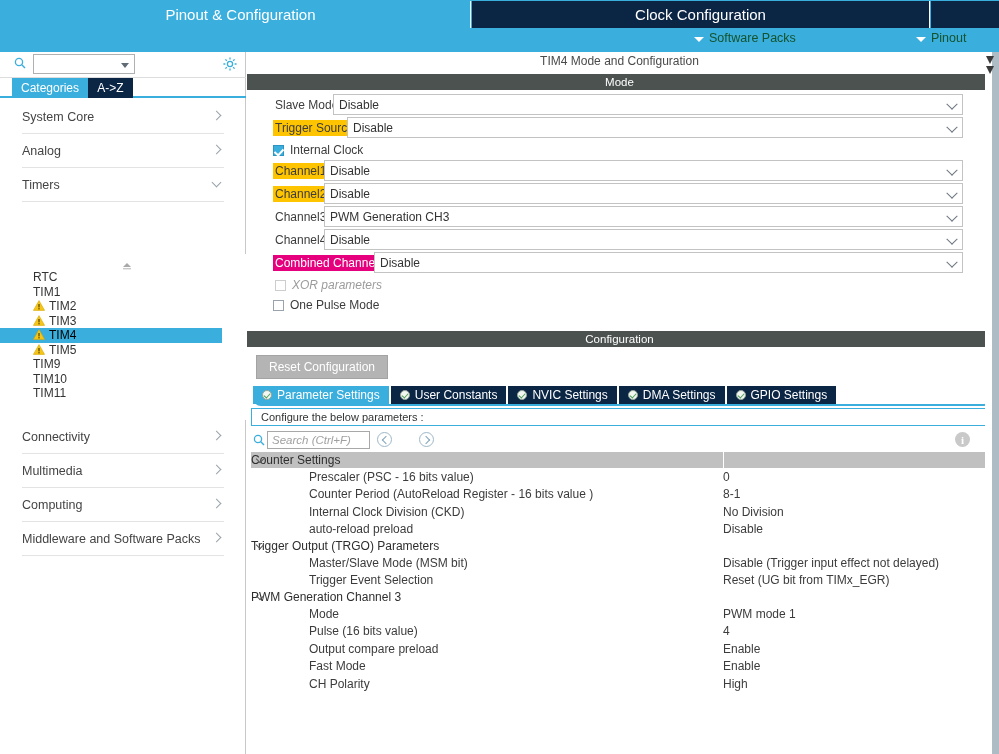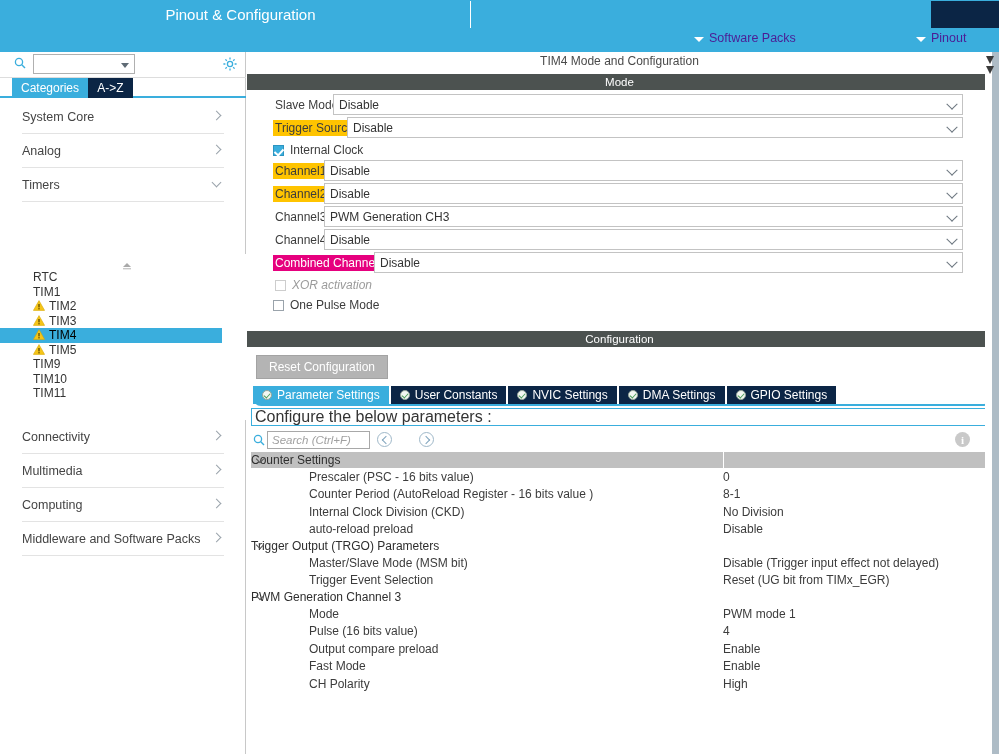--- a/index.html
+++ b/index.html
@@ -30,21 +30,21 @@
   #tab-clock-config  { left: 472px; width: 458px; }
   #tab-extra         { left: 931px; width: 68px; border-right: none; }
 
   .subbar {
     position: absolute; left: 0; top: 28px; width: 999px; height: 24px;
     background: #3aaedd;
   }
   .sub-item {
     position: absolute; top: 3px;
     display: flex; align-items: center; gap: 5px;
-    color: #4c1d95; font-size: 12.5px;
+    color: #14532d; font-size: 12.5px;
   }
   #sub-software-packs { left: 694px; }
   #sub-pinout { left: 916px; }
   .chev-down {
     width: 0; height: 0; border-left: 5px solid transparent;
     border-right: 5px solid transparent; border-top: 5px solid #ffffff;
     margin-top: 2px;
   }
 
   
@@ -208,22 +208,22 @@
     flex: none;
   }
   .tab-dot:after {
     content: ""; position: absolute; left: 2px; top: 1px;
     width: 3px; height: 5px; border-right: 1.6px solid #4c9e58;
     border-bottom: 1.6px solid #4c9e58; transform: rotate(42deg);
   }
   .cfg-hint {
     position: absolute; left: 4px; top: 356px; width: 737px; height: 18px;
     border: 1px solid #3aaedd; background: #ffffff;
-    display: flex; align-items: center; padding-left: 3px;
-    font-size: 16px; color: #333;
+    display: flex; align-items: center; padding-left: 9px;
+    font-size: 11px; color: #333;
   }
   .cfg-searchbar {
     position: absolute; left: 0; top: 376px; width: 745px; height: 24px;
     background: #ffffff;
   }
   .cfg-searchbar .magnifier { left: 6px; top: 6px; }
   .srch-box {
     position: absolute; left: 20px; top: 3px; width: 103px; height: 18px;
     border: 1px solid #a8a8a8; background: #fff;
   }
@@ -299,20 +299,23 @@
 </style>
 </head>
 <body>
 
 <div id="app">
 
   <div class="topbar">
     <div class="tab-main active" id="tab-pinout-config">
       <span>Pinout &amp; Configuration</span>
     </div>
+    <div class="tab-main inactive" id="tab-clock-config">
+      <span>Clock Configuration</span>
+    </div>
     <div class="tab-main inactive" id="tab-extra">
       <span></span>
     </div>
   </div>
 
   <div class="subbar">
     <div class="sub-item" id="sub-software-packs">
       <span class="chev-down"></span>
       <span>Software Packs</span>
     </div>
@@ -523,21 +526,21 @@
       <div class="mode-row">
         <span class="mode-label hl-magenta">Combined Channels</span>
         <div class="mode-select" style="left:127px;">
           <span class="sv">Disable</span>
           <span class="sel-arrow"></span>
         </div>
       </div>
 
       <div class="chk-row disabled">
         <span class="cbox disabled"></span>
-        <span>XOR activation</span>
+        <span>XOR parameters</span>
       </div>
 
       <div class="chk-row">
         <span class="cbox"></span>
         <span>One Pulse Mode</span>
       </div>
     </div>
 
     <div class="section-band" id="band-config">
       <span>Configuration</span>

